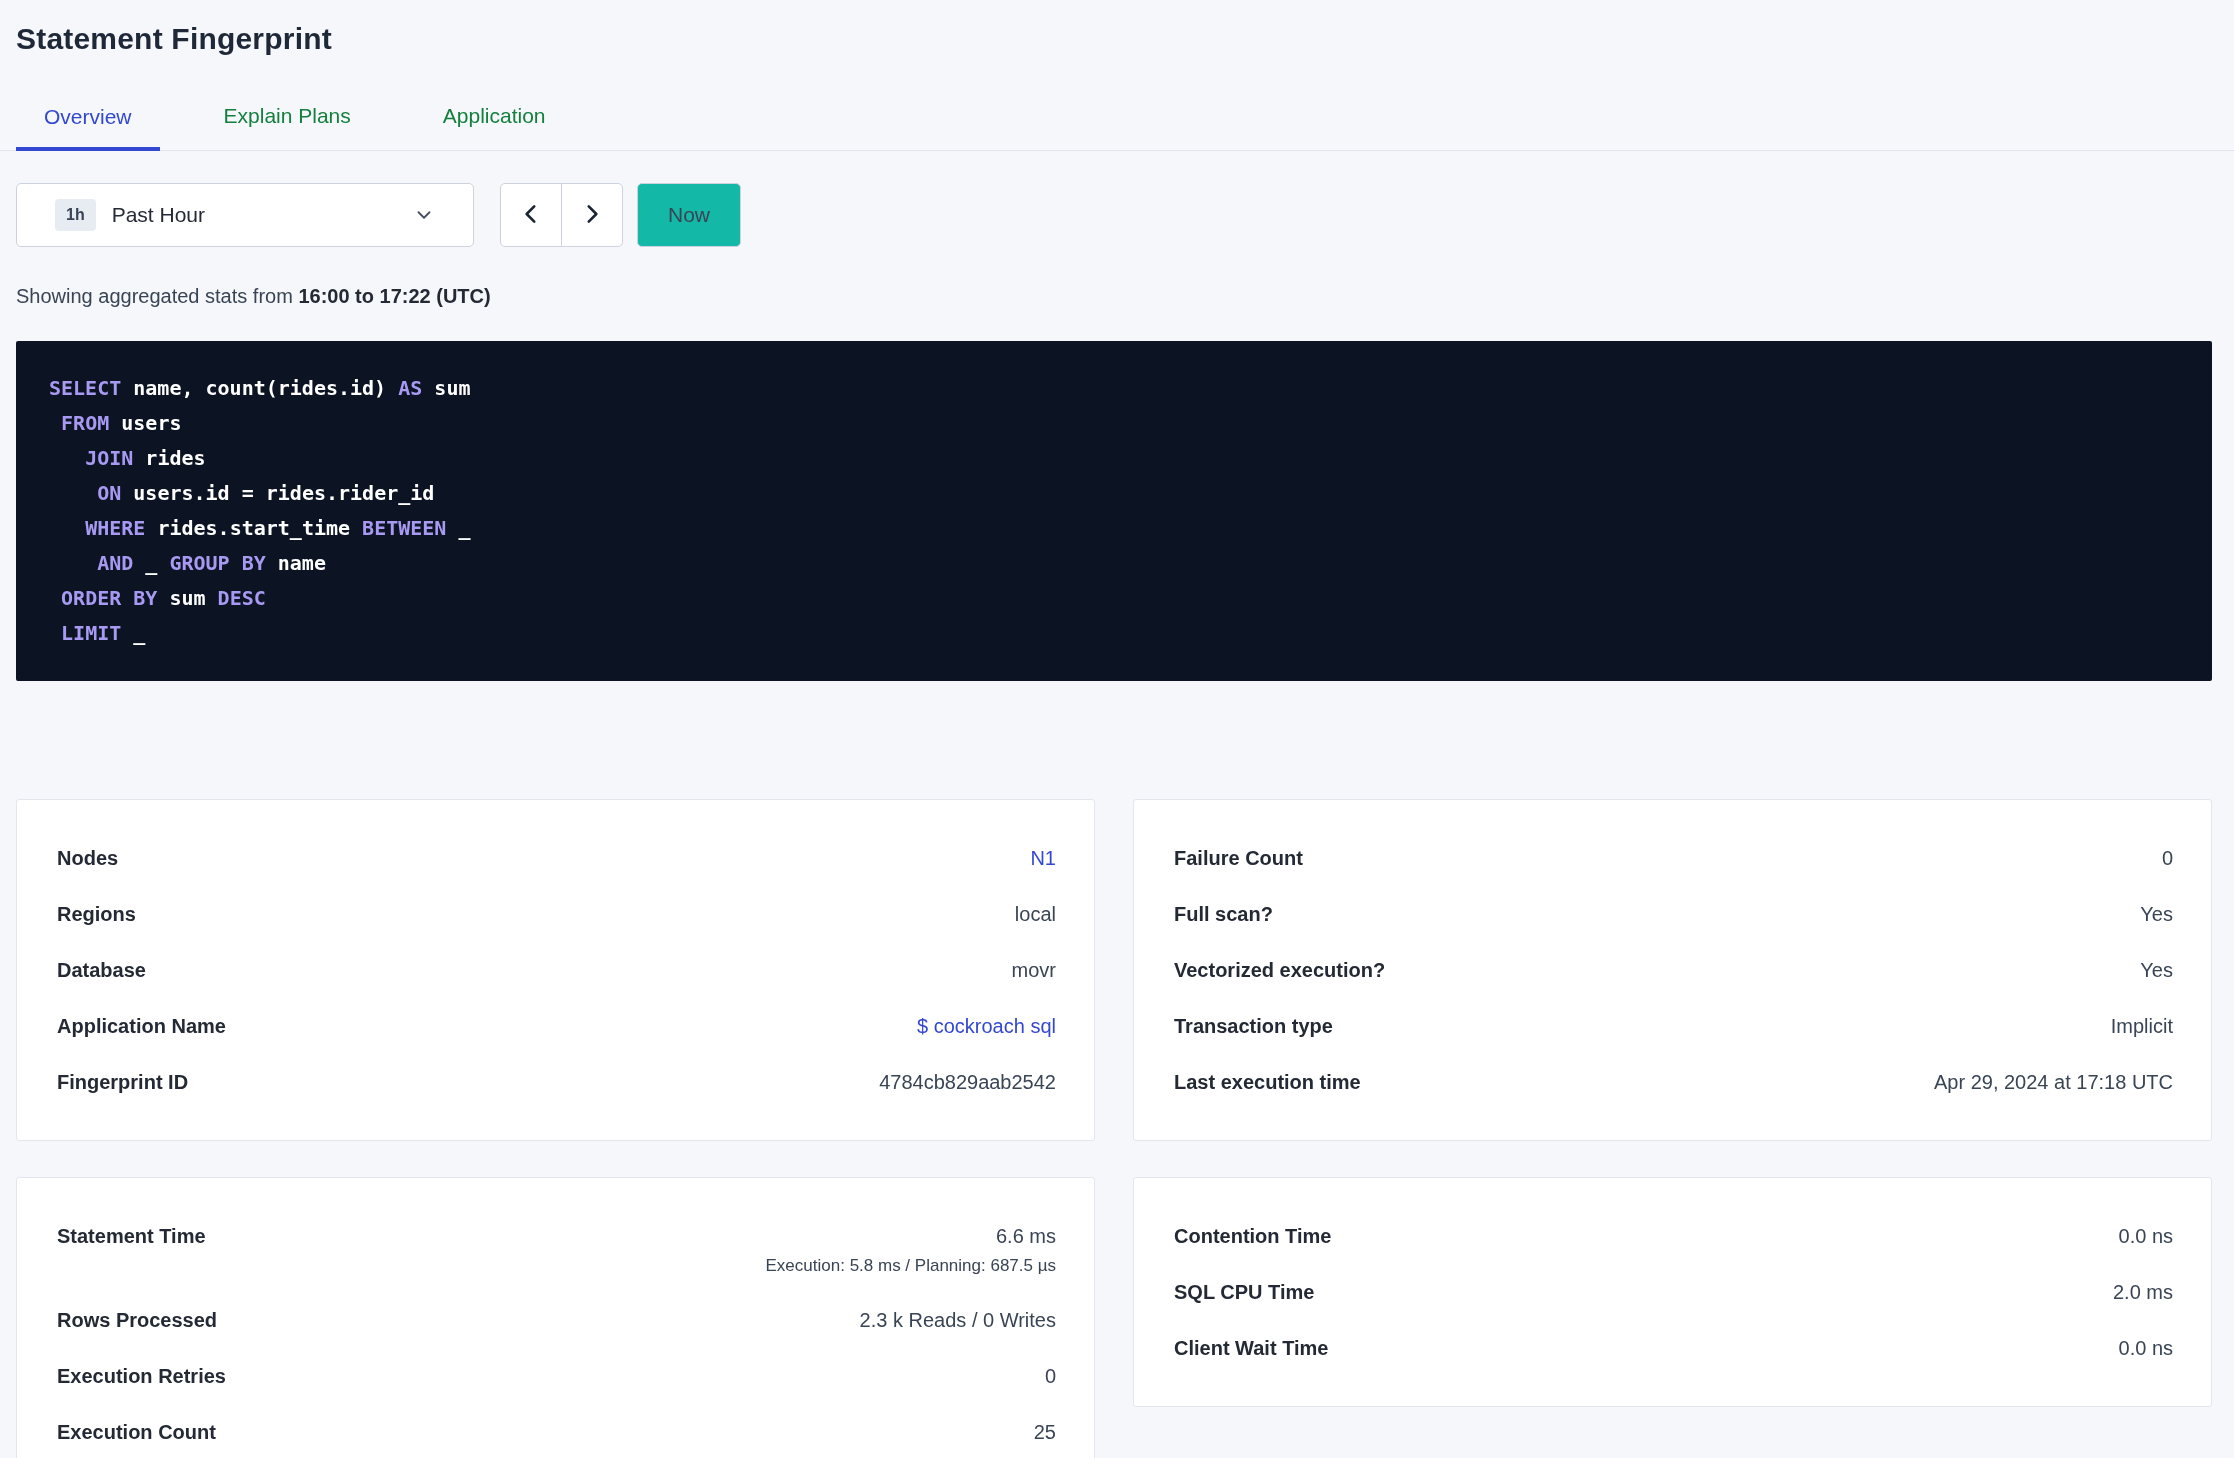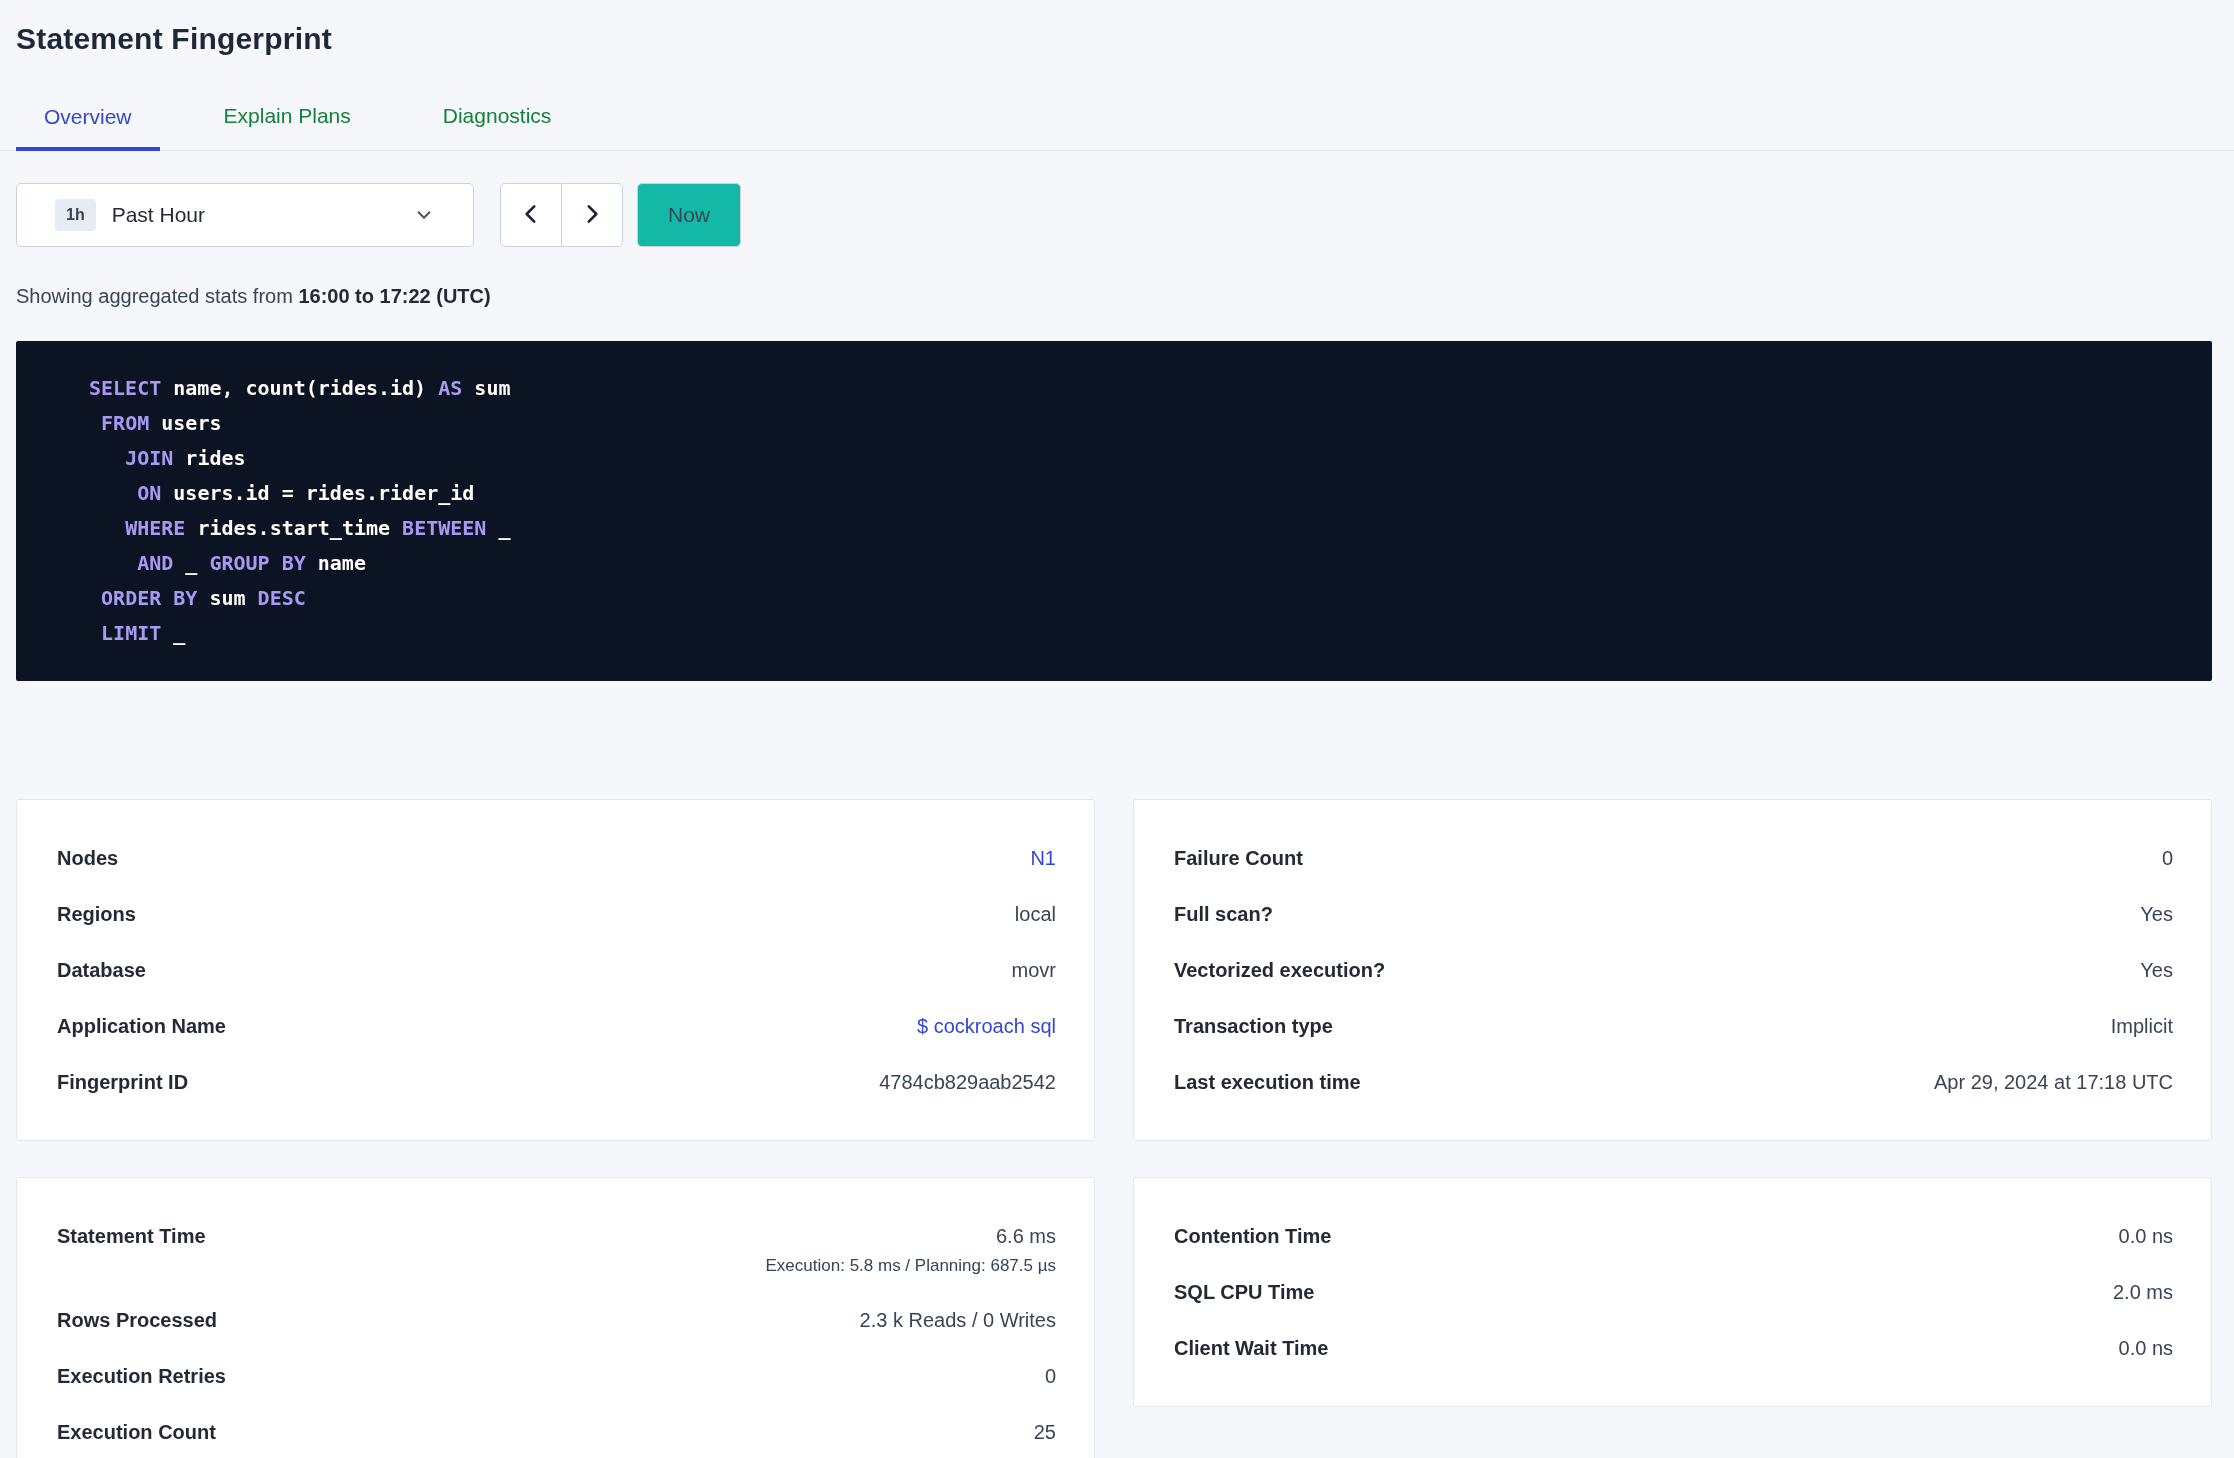--- a/index.html
+++ b/index.html
@@ -84,21 +84,21 @@
     padding: 30px 33px;
   }
   .sql-code {
     display: block;
     font-family: "DejaVu Sans Mono", monospace;
     font-size: 20px;
     line-height: 35px;
     font-weight: 600;
     color: #ffffff;
   }
-  .sql-line { white-space: pre; margin-left: 40px; }
+  .sql-line { white-space: pre; }
   .kw { color: #a89af2; }
 
   .cards {
     display: grid;
     grid-template-columns: 1fr 1fr;
     column-gap: 38px;
     row-gap: 36px;
     margin-top: 118px;
     align-items: start;
   }
@@ -123,21 +123,21 @@
 </head>
 <body>
 
 <div class="page">
 
   <h1 class="title">Statement Fingerprint</h1>
 
   <nav class="tabs">
     <button class="tab active">Overview</button>
     <button class="tab">Explain Plans</button>
-    <button class="tab">Diagnostics</button>
+    <button class="tab">Application</button>
   </nav>
 
   <div class="toolbar">
     <button class="interval-select">
       <span class="interval-badge">1h</span>
       <span class="interval-label">Past Hour</span>
       <span class="interval-chev">
         <svg width="22" height="22" viewBox="0 0 24 24">
             <path d="M6 9l6 6 6-6" fill="none" stroke="#475063" stroke-width="2" stroke-linecap="round" stroke-linejoin="round"></path>
           </svg>

